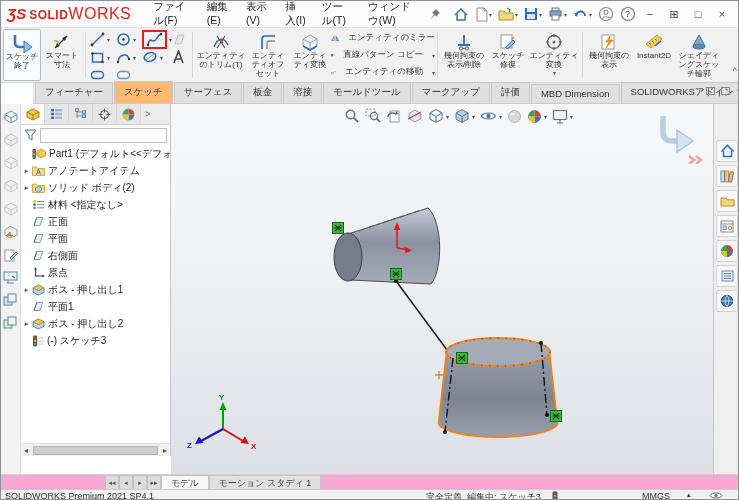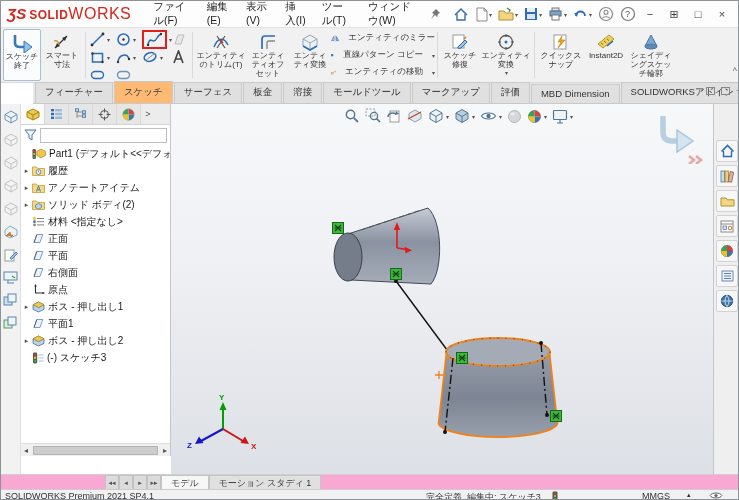--- a/index.html
+++ b/index.html
@@ -317,20 +317,31 @@
           <svg width="14" height="11" viewBox="0 0 14 11">
             <path d="M2 9L8 3" stroke="#e0821e" stroke-width="1.4"></path>
             <path d="M9 1l4 1-1 4z" fill="#e0821e"></path>
             <rect x="1" y="6" width="5" height="4" fill="none" stroke="#888"></rect>
           </svg>
           <span>エンティティの移動</span>
           <span class="dd">▾</span>
         </div>
     </div>
     <div class="vsep"></div>
+    <div class="cmdbtn" style="width:48px">
+      <span class="cicon">
+          <svg width="18" height="18" viewBox="0 0 18 18">
+            <path d="M9 2v10 M3 12h12" stroke="#2b6cb8" stroke-width="1.8"></path>
+            <circle cx="6" cy="15.5" r="1.6" fill="none" stroke="#555"></circle>
+            <circle cx="12" cy="15.5" r="1.6" fill="none" stroke="#555"></circle>
+            <path d="M7.6 15.5h2.8" stroke="#555"></path>
+          </svg>
+        </span>
+      <span>幾何拘束の表示/削除</span>
+    </div>
     <div class="cmdbtn" style="width:40px">
       <span class="cicon">
           <svg width="18" height="18" viewBox="0 0 18 18">
             <rect x="2" y="2" width="11" height="13" fill="#fff" stroke="#999"></rect>
             <path d="M8 13l6-6 2 2-6 6q-2 1-3 0t1-2z" fill="#9fc2e2" stroke="#2b6cb8"></path>
             <path d="M13 6l2-2" stroke="#e0821e" stroke-width="1.6"></path>
           </svg>
         </span>
       <span>スケッチ修復</span>
     </div>
@@ -346,21 +357,21 @@
       <span class="dd">▾</span>
     </div>
     <div class="vsep"></div>
     <div class="cmdbtn" style="width:48px">
       <span class="cicon">
           <svg width="18" height="18" viewBox="0 0 18 18">
             <rect x="2" y="2" width="12" height="14" fill="#fff" stroke="#999"></rect>
             <path d="M10 3l-4 6h3l-3 6 7-8h-4z" fill="#f0a019" stroke="#c87f10" stroke-width=".7"></path>
           </svg>
         </span>
-      <span>クイックスナップ</span>
+      <span>幾何拘束の表示</span>
     </div>
     <div class="cmdbtn" style="width:42px">
       <span class="cicon">
           <svg width="19" height="17" viewBox="0 0 19 17">
             <path d="M1 11L12 2l5 4-11 9z" fill="#efcf5a" stroke="#b89a28"></path>
             <path d="M4 10l2 1.6M7 8l2 1.6M10 6l2 1.6" stroke="#8a7420"></path>
             <path d="M10 13l6-5" stroke="#2b6cb8" stroke-width="1.6"></path>
           </svg>
         </span>
       <span>Instant2D</span>
@@ -504,31 +515,20 @@
                 <path d="M9 1l4.5 2.4v4L9 10 4.8 7.4v-4z" fill="#ecc84e" stroke="#a8861a" stroke-width=".7"></path>
               </svg>
             </span>
           <span>Part1 (デフォルト&lt;&lt;デフォルト&gt;_表示状態 1&gt;</span>
         </div>
         <div class="trow">
           <span class="arrow">▸</span>
           <span class="ticon">
               <svg width="13" height="11" viewBox="0 0 13 11">
                 <path d="M.5 2h4l1.3 1.5h6.7v7H.5z" fill="#f5d889" stroke="#b99225" stroke-width=".7"></path>
-                <circle cx="6.5" cy="7" r="2.4" fill="#fff" stroke="#3f74a8" stroke-width=".8"></circle>
-                <path d="M6.5 5.6V7l1 .8" fill="none" stroke="#3f74a8" stroke-width=".8"></path>
-              </svg>
-            </span>
-          <span>履歴</span>
-        </div>
-        <div class="trow">
-          <span class="arrow">▸</span>
-          <span class="ticon">
-              <svg width="13" height="11" viewBox="0 0 13 11">
-                <path d="M.5 2h4l1.3 1.5h6.7v7H.5z" fill="#f5d889" stroke="#b99225" stroke-width=".7"></path>
                 <path d="M4.5 9.5L6.5 4l2 5.5M5.3 7.8h2.4" fill="none" stroke="#3f74a8" stroke-width=".9"></path>
               </svg>
             </span>
           <span>アノテートアイテム</span>
         </div>
         <div class="trow">
           <span class="arrow">▸</span>
           <span class="ticon">
               <svg width="13" height="11" viewBox="0 0 13 11">
                 <path d="M.5 2h4l1.3 1.5h6.7v7H.5z" fill="#f5d889" stroke="#b99225" stroke-width=".7"></path>

